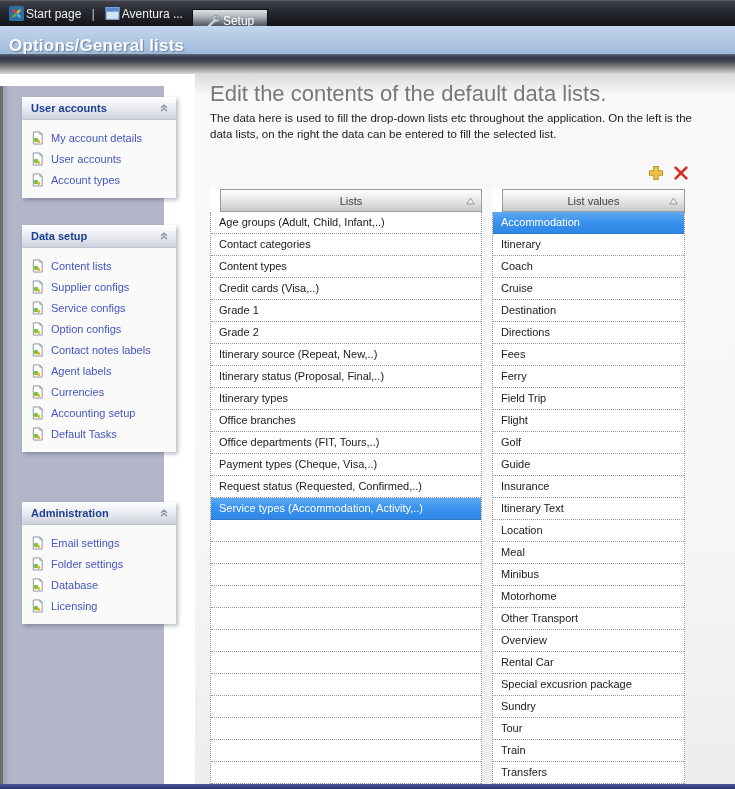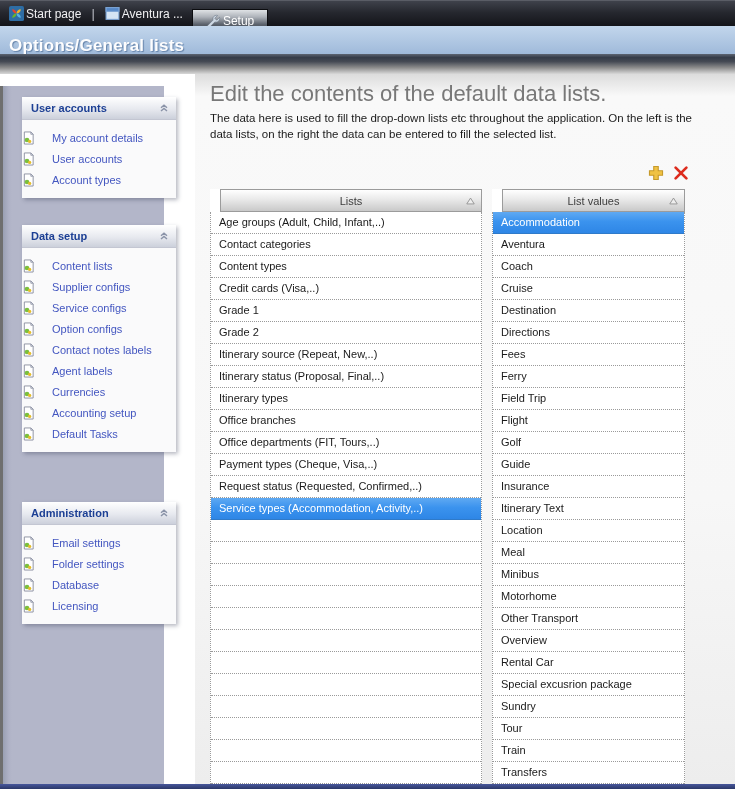--- a/index.html
+++ b/index.html
@@ -46,21 +46,21 @@
 
   
   .panel { position: absolute; left: 22px; width: 154px; background: #fafafb; box-shadow: 2px 2px 4px rgba(50,55,80,.35); }
   .panel-header {
     height: 23px; background: linear-gradient(180deg, #ffffff 0%, #e7e9ef 55%, #ccd0db 100%);
     border-bottom: 1px solid #c3c6d2; display: flex; align-items: center; justify-content: space-between;
     padding: 0 7px 0 9px;
   }
   .panel-header .ptitle { font-size: 11px; font-weight: bold; color: #1c3f94; }
   .panel-body { padding: 7px 0 8px 0; }
-  .sb-item { height: 21px; display: flex; align-items: center; gap: 17px; cursor: pointer; }
+  .sb-item { height: 21px; display: flex; align-items: center; gap: 7px; padding-left: 9px; cursor: pointer; }
   .sb-item .lbl { font-size: 11px; color: #4356c0; }
   .doc-icon, .chev-icon { display: inline-block; line-height: 0; }
 
   
   .heading { position: absolute; left: 15px; top: 7px; font-size: 22px; color: #787878; }
   .desc { position: absolute; left: 15px; top: 36px; width: 507px; font-size: 11.5px; line-height: 1.4; color: #1b1b1b; }
   .toolbtn { position: absolute; width: 18px; height: 18px; top: 90px; cursor: pointer; line-height: 0; }
   .btn-add { left: 452px; }
   .btn-del { left: 477px; }
 
@@ -368,21 +368,21 @@
 
     <div class="gridtable values">
       <div class="grid-header">
         <span>List values</span>
         <span class="sort-icon"><svg width="9" height="8" viewBox="0 0 10 9">
               <path d="M5 1.2 9.2 7.8 0.8 7.8z" fill="#eeeeee" stroke="#8f8f8f" stroke-width="1"></path>
             </svg></span>
       </div>
       <div class="grid-body">
         <div class="row selected">Accommodation</div>
-        <div class="row">Aventura</div>
+        <div class="row">Itinerary</div>
         <div class="row">Coach</div>
         <div class="row">Cruise</div>
         <div class="row">Destination</div>
         <div class="row">Directions</div>
         <div class="row">Fees</div>
         <div class="row">Ferry</div>
         <div class="row">Field Trip</div>
         <div class="row">Flight</div>
         <div class="row">Golf</div>
         <div class="row">Guide</div>

